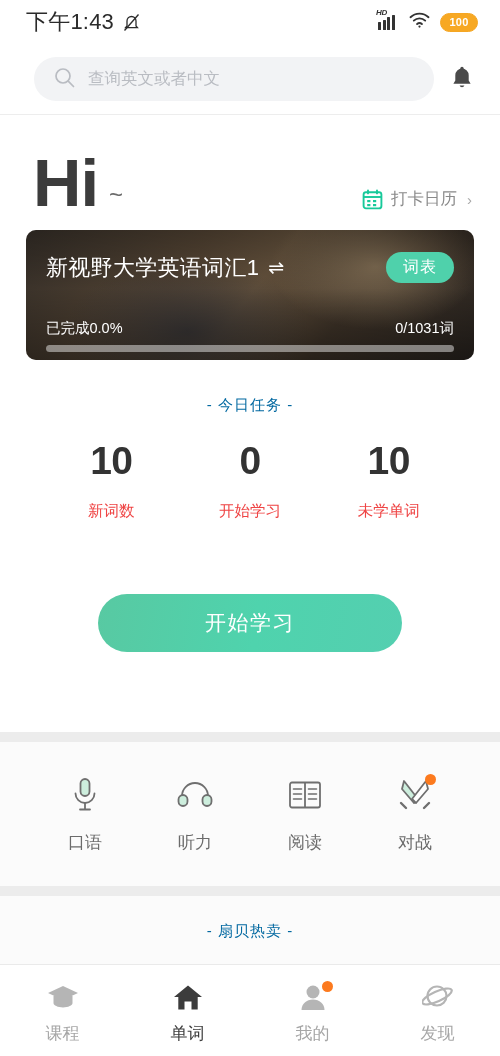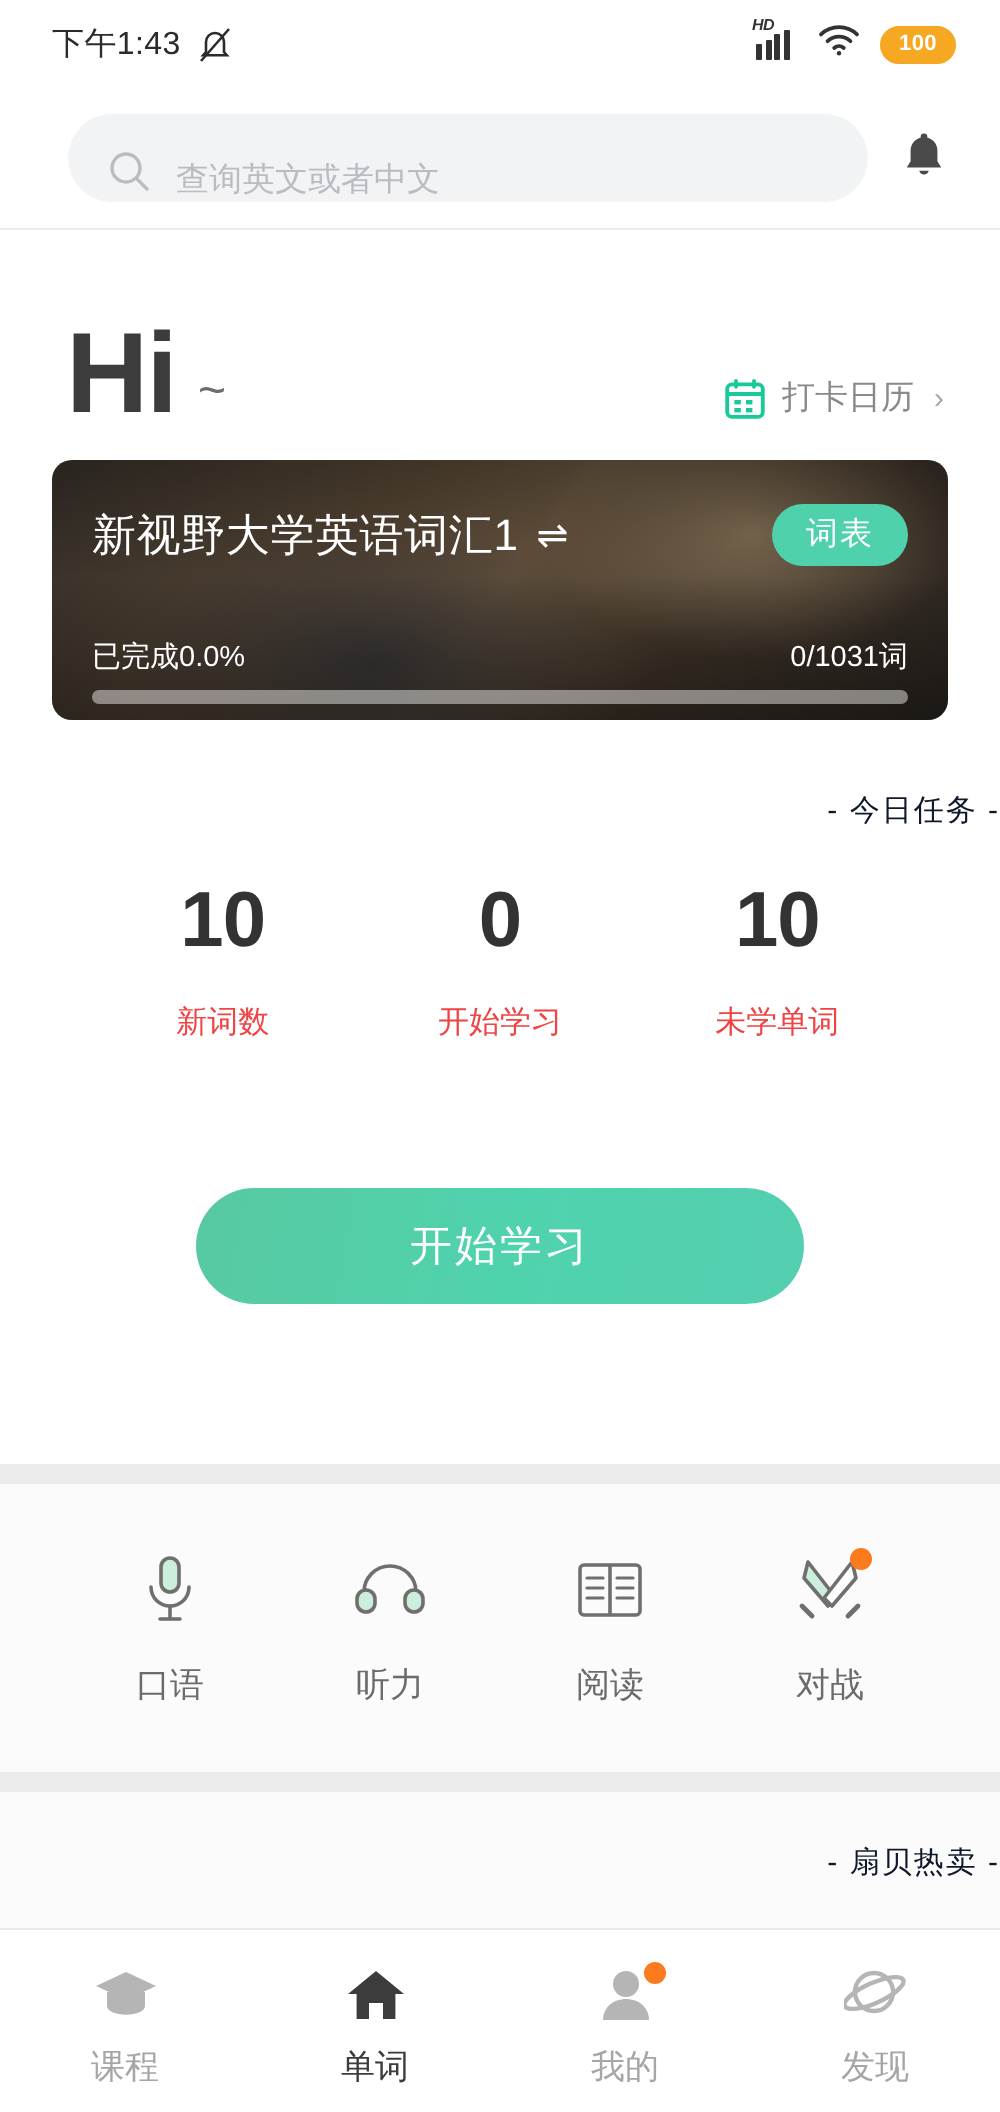--- a/index.html
+++ b/index.html
@@ -14,21 +14,21 @@
   .phone { width:500px; height:1056px; position:relative; display:flex; flex-direction:column; background:#fff; }
 
   
   .statusbar {
     height:44px; flex:0 0 44px;
     display:flex; align-items:center; justify-content:space-between;
     padding:0 22px 0 26px;
     background:#fff;
   }
   .sb-left { display:flex; align-items:center; gap:9px; }
-  .sb-time { font-size:16px; font-weight:400; color:#2b2b2b; letter-spacing:.2px; }
+  .sb-time { font-size:22px; font-weight:400; color:#2b2b2b; letter-spacing:.2px; }
   .sb-mute { width:17px; height:19px; position:relative; }
   .sb-right { display:flex; align-items:center; gap:10px; }
   .sig { display:flex; align-items:flex-end; gap:1.5px; height:15px; position:relative; padding-left:2px;}
   .sig i { display:block; width:3px; background:#333; border-radius:.5px; }
   .sig i:nth-child(1){height:5px;} .sig i:nth-child(2){height:8px;}
   .sig i:nth-child(3){height:10px;} .sig i:nth-child(4){height:13px;} .sig i:nth-child(5){height:15px;}
   .hd { position:absolute; top:-7px; left:0; font-size:8px; font-weight:700; color:#333; letter-spacing:-.3px;}
   .batt {
     min-width:38px; height:19px; border:1.6px solid #f5a623; border-radius:10px;
     background:#f7a823; color:#fff; font-size:11px; font-weight:700;
@@ -36,33 +36,33 @@
     padding:0 5px;
   }
 
   
   .searchrow {
     flex:0 0 70px; display:flex; align-items:center; gap:16px;
     padding:0 26px 0 34px; background:#fff;
   }
   .searchbox {
     flex:1; height:44px; background:#f2f3f5; border-radius:22px;
-    display:flex; align-items:flex-end; gap:13px; padding:0 20px;
+    display:flex; align-items:center; gap:13px; padding:0 20px;
   }
   .search-ph { font-size:16.5px; color:#b9bcc2; }
   .bell { width:24px; height:26px; flex:0 0 24px; }
   .hr-line { height:1px; background:#ededed; flex:0 0 1px; }
 
   
   .greet {
     flex:0 0 115px; display:flex; align-items:flex-end; justify-content:space-between;
     padding:0 28px 14px 33px;
   }
   .hi-wrap { display:flex; align-items:baseline; }
-  .hi { font-size:57px; font-weight:700; color:#3c3c3c; letter-spacing:-1px; line-height:1; }
+  .hi { font-size:67px; font-weight:700; color:#3c3c3c; letter-spacing:-1px; line-height:1; }
   .tilde { font-size:24px; color:#6c6c6c; margin-left:11px; position:relative; top:-3px; }
   .cal-link { display:flex; align-items:center; gap:8px; padding-bottom:6px; }
   .cal-ico { width:21px; height:21px; flex:0 0 21px; }
   .cal-txt { font-size:16.5px; color:#8a8a8a; }
   .chev { font-size:15px; color:#a8a8a8; margin-left:2px; }
 
   
   .card-wrap { padding:0 26px; }
   .bookcard {
     height:130px; border-radius:10px; overflow:hidden; position:relative;
@@ -80,21 +80,21 @@
     background:#4fd1ab; color:#fff; font-size:16px; border-radius:16px;
     padding:5px 17px; letter-spacing:1px;
   }
   .bc-meta { display:flex; align-items:center; justify-content:space-between; margin-bottom:7px; }
   .bc-meta span { font-size:14.5px; color:#fff; }
   .pbar { height:7px; border-radius:4px; background:rgba(255,255,255,.45); overflow:hidden; }
   .pfill { height:100%; background:#fff; border-radius:4px; width:0%; }
 
   
   .task-sec { padding-top:36px; }
-  .sec-title { text-align:right; font-size:15px; color:#0f172a; letter-spacing:1px; }
+  .sec-title { text-align:center; font-size:15px; color:#0369a1; letter-spacing:1px; }
   .stats { display:flex; margin-top:26px; padding:0 42px; }
   .stat { flex:1; text-align:center; }
   .stat-num { font-size:39px; font-weight:700; color:#333; line-height:1; letter-spacing:-.5px; }
   .stat-lbl { font-size:15.5px; color:#ef4444; margin-top:21px; }
 
   
   .btn-wrap { padding:44px 98px 0 98px; }
   .start-btn {
     height:58px; border-radius:29px; border:0; width:100%;
     background:linear-gradient(100deg,#58c9a2 0%,#4fd3ad 52%,#54cfb0 100%);

